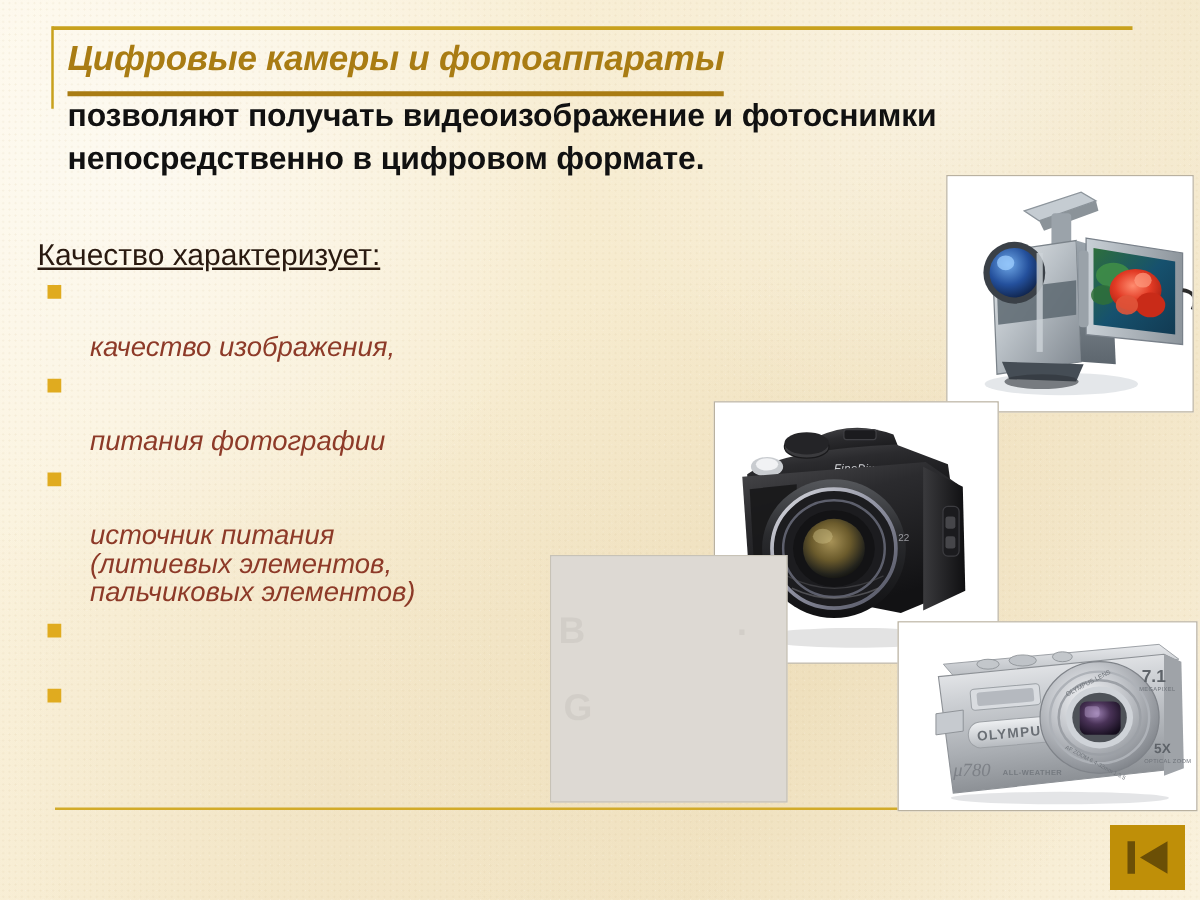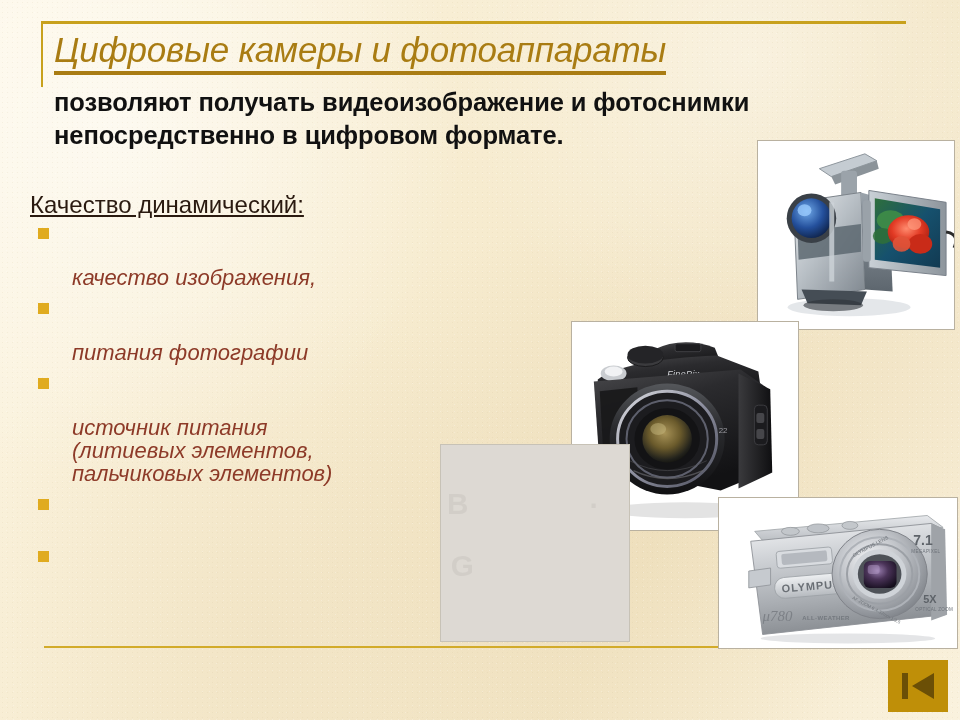--- a/index.html
+++ b/index.html
@@ -62,32 +62,31 @@
   }
 
   
   #title-block {
     position: absolute;
     left: 54px; top: 32px;
     width: 870px;
   }
   #slide-title {
     display: inline-block;
-    font-size: 35px;
-    font-weight: normal;
+    font-size: 28px;
+    font-weight: bold;
     font-style: italic;
     color: #a97c13;
     letter-spacing: -0.2px;
     line-height: 1.05;
     border-bottom: 4px solid #a97c13;
-    padding-bottom: 2px;
+    padding-bottom: 12px;
     white-space: nowrap;
   }
   #subtitle {
-    margin-top: 11px;
     font-size: 25.5px;
     font-weight: bold;
     color: #111111;
     line-height: 1.32;
     width: 840px;
     letter-spacing: -0.1px;
   }
 
   
   #quality-heading {
@@ -161,21 +160,21 @@
 
   <div id="rule-top"></div>
   <div id="rule-left"></div>
   <div id="rule-bottom"></div>
 
   <div id="title-block">
     <div id="slide-title">Цифровые камеры и фотоаппараты</div>
     <div id="subtitle">позволяют получать видеоизображение и фотоснимки непосредственно в цифровом формате.</div>
   </div>
 
-  <div id="quality-heading">Качество динамический:</div>
+  <div id="quality-heading">Качество характеризует:</div>
 
   <ul id="bullet-list">
     <li>
       <span class="bullet-marker"></span>
       <span>качество изображения,</span>
     </li>
     <li>
       <span class="bullet-marker"></span>
       <span>питания фотографии</span>
     </li>

